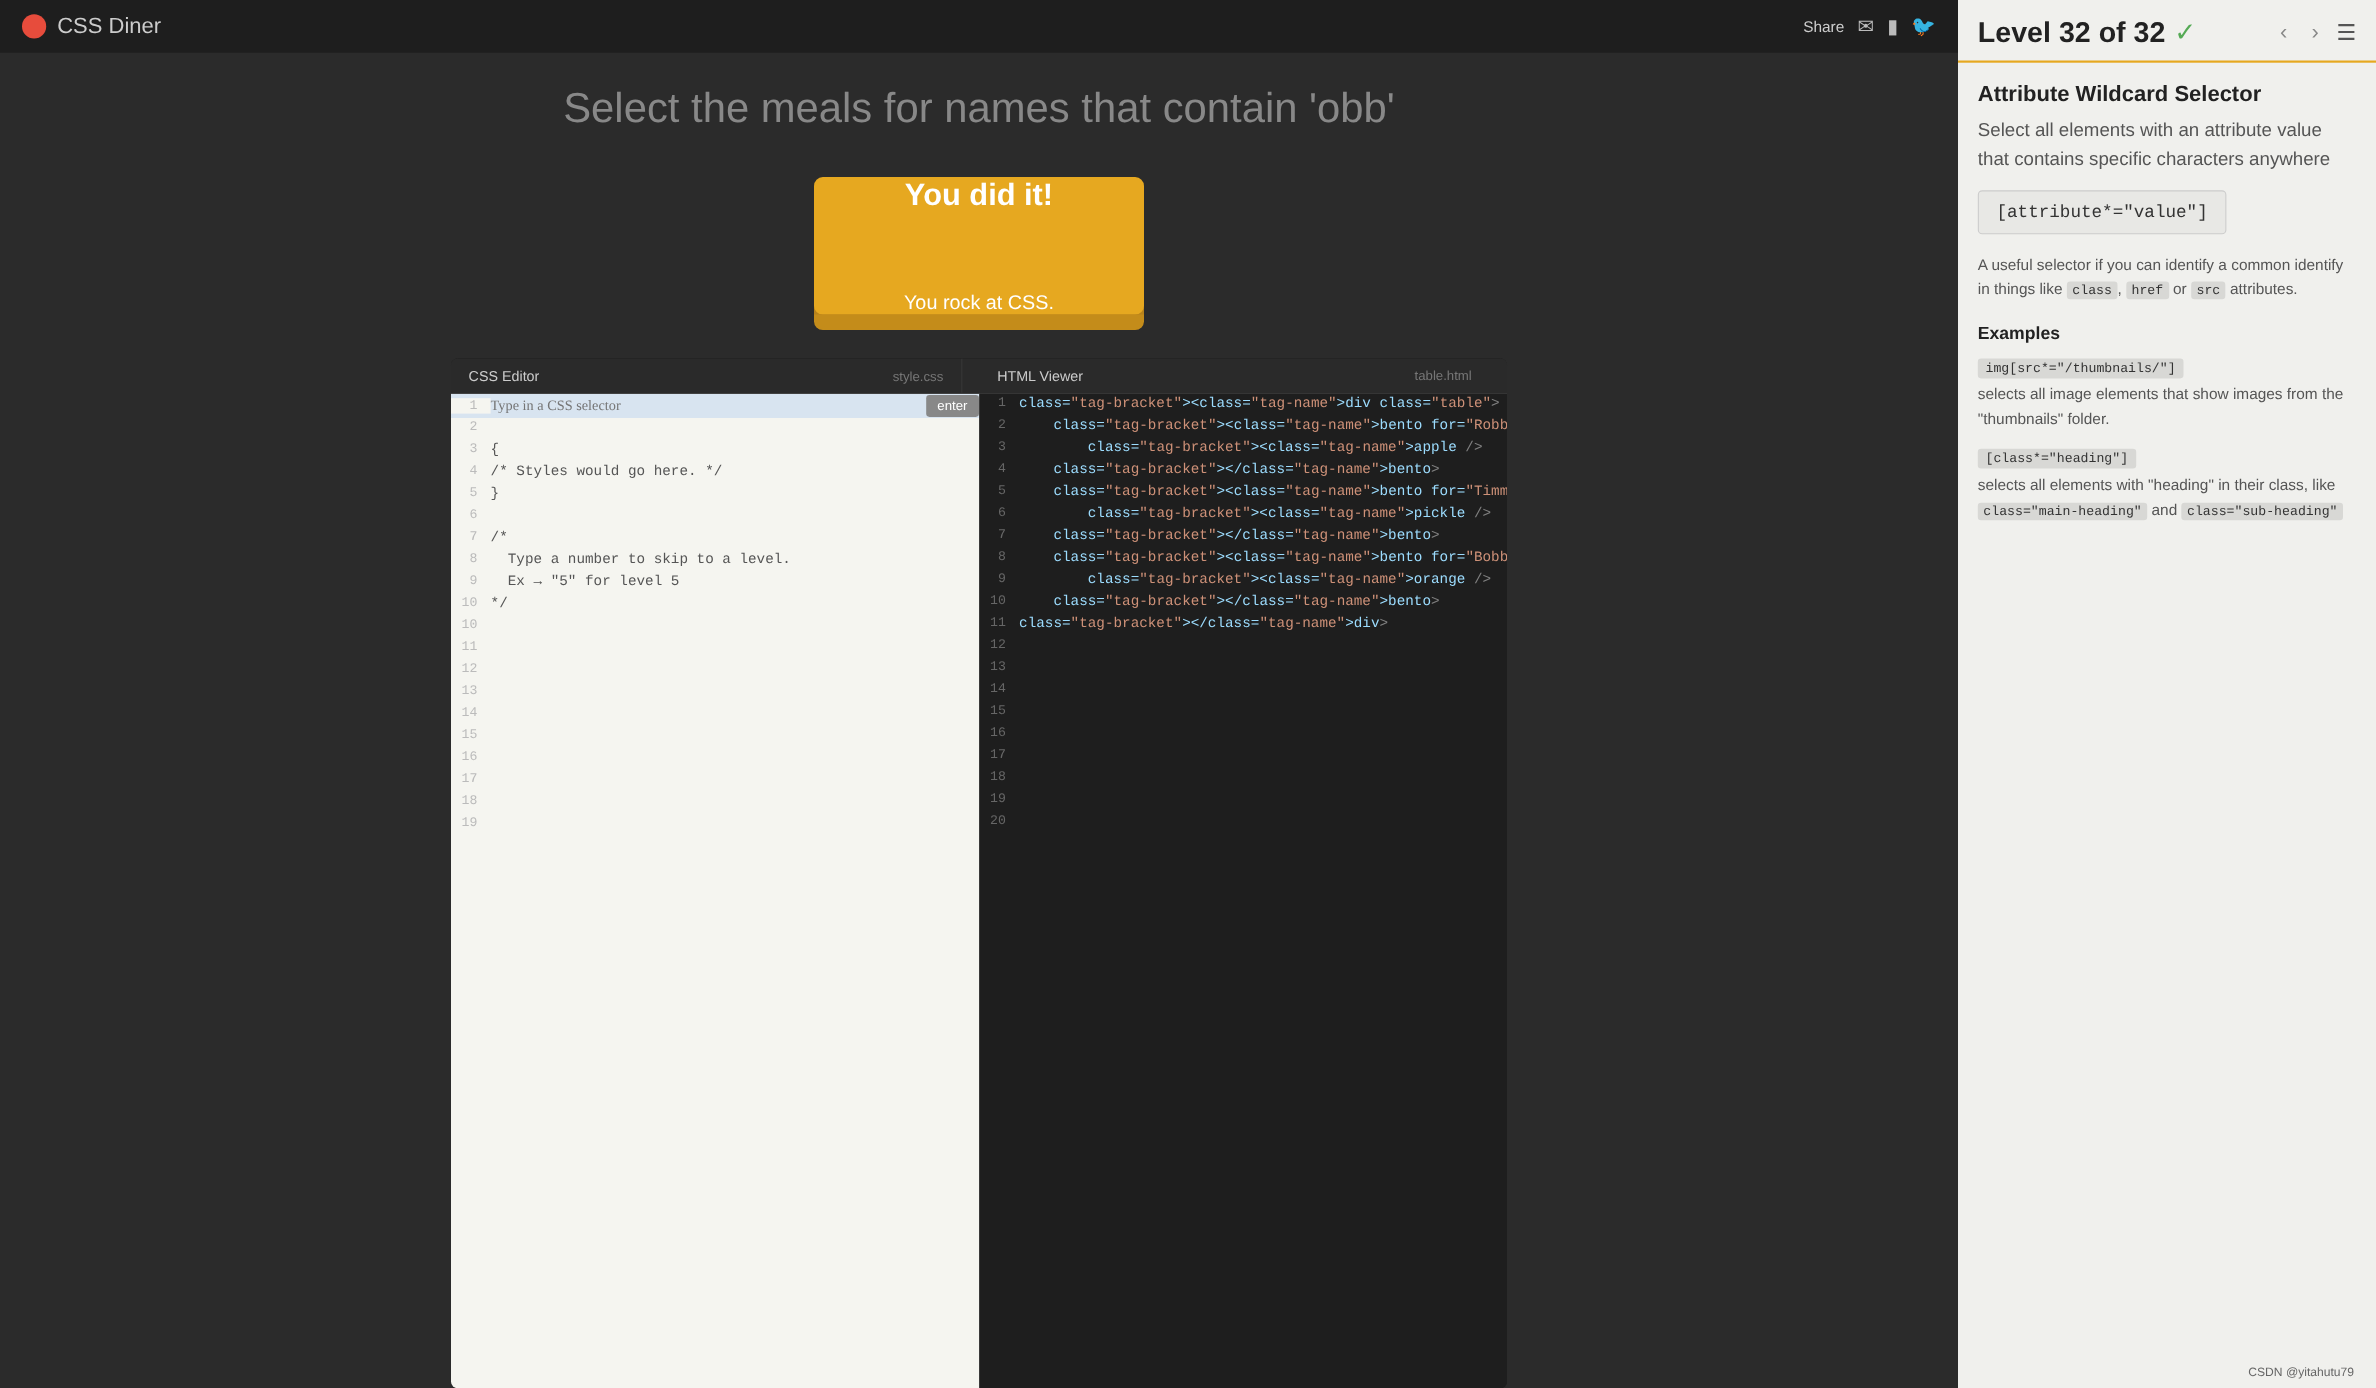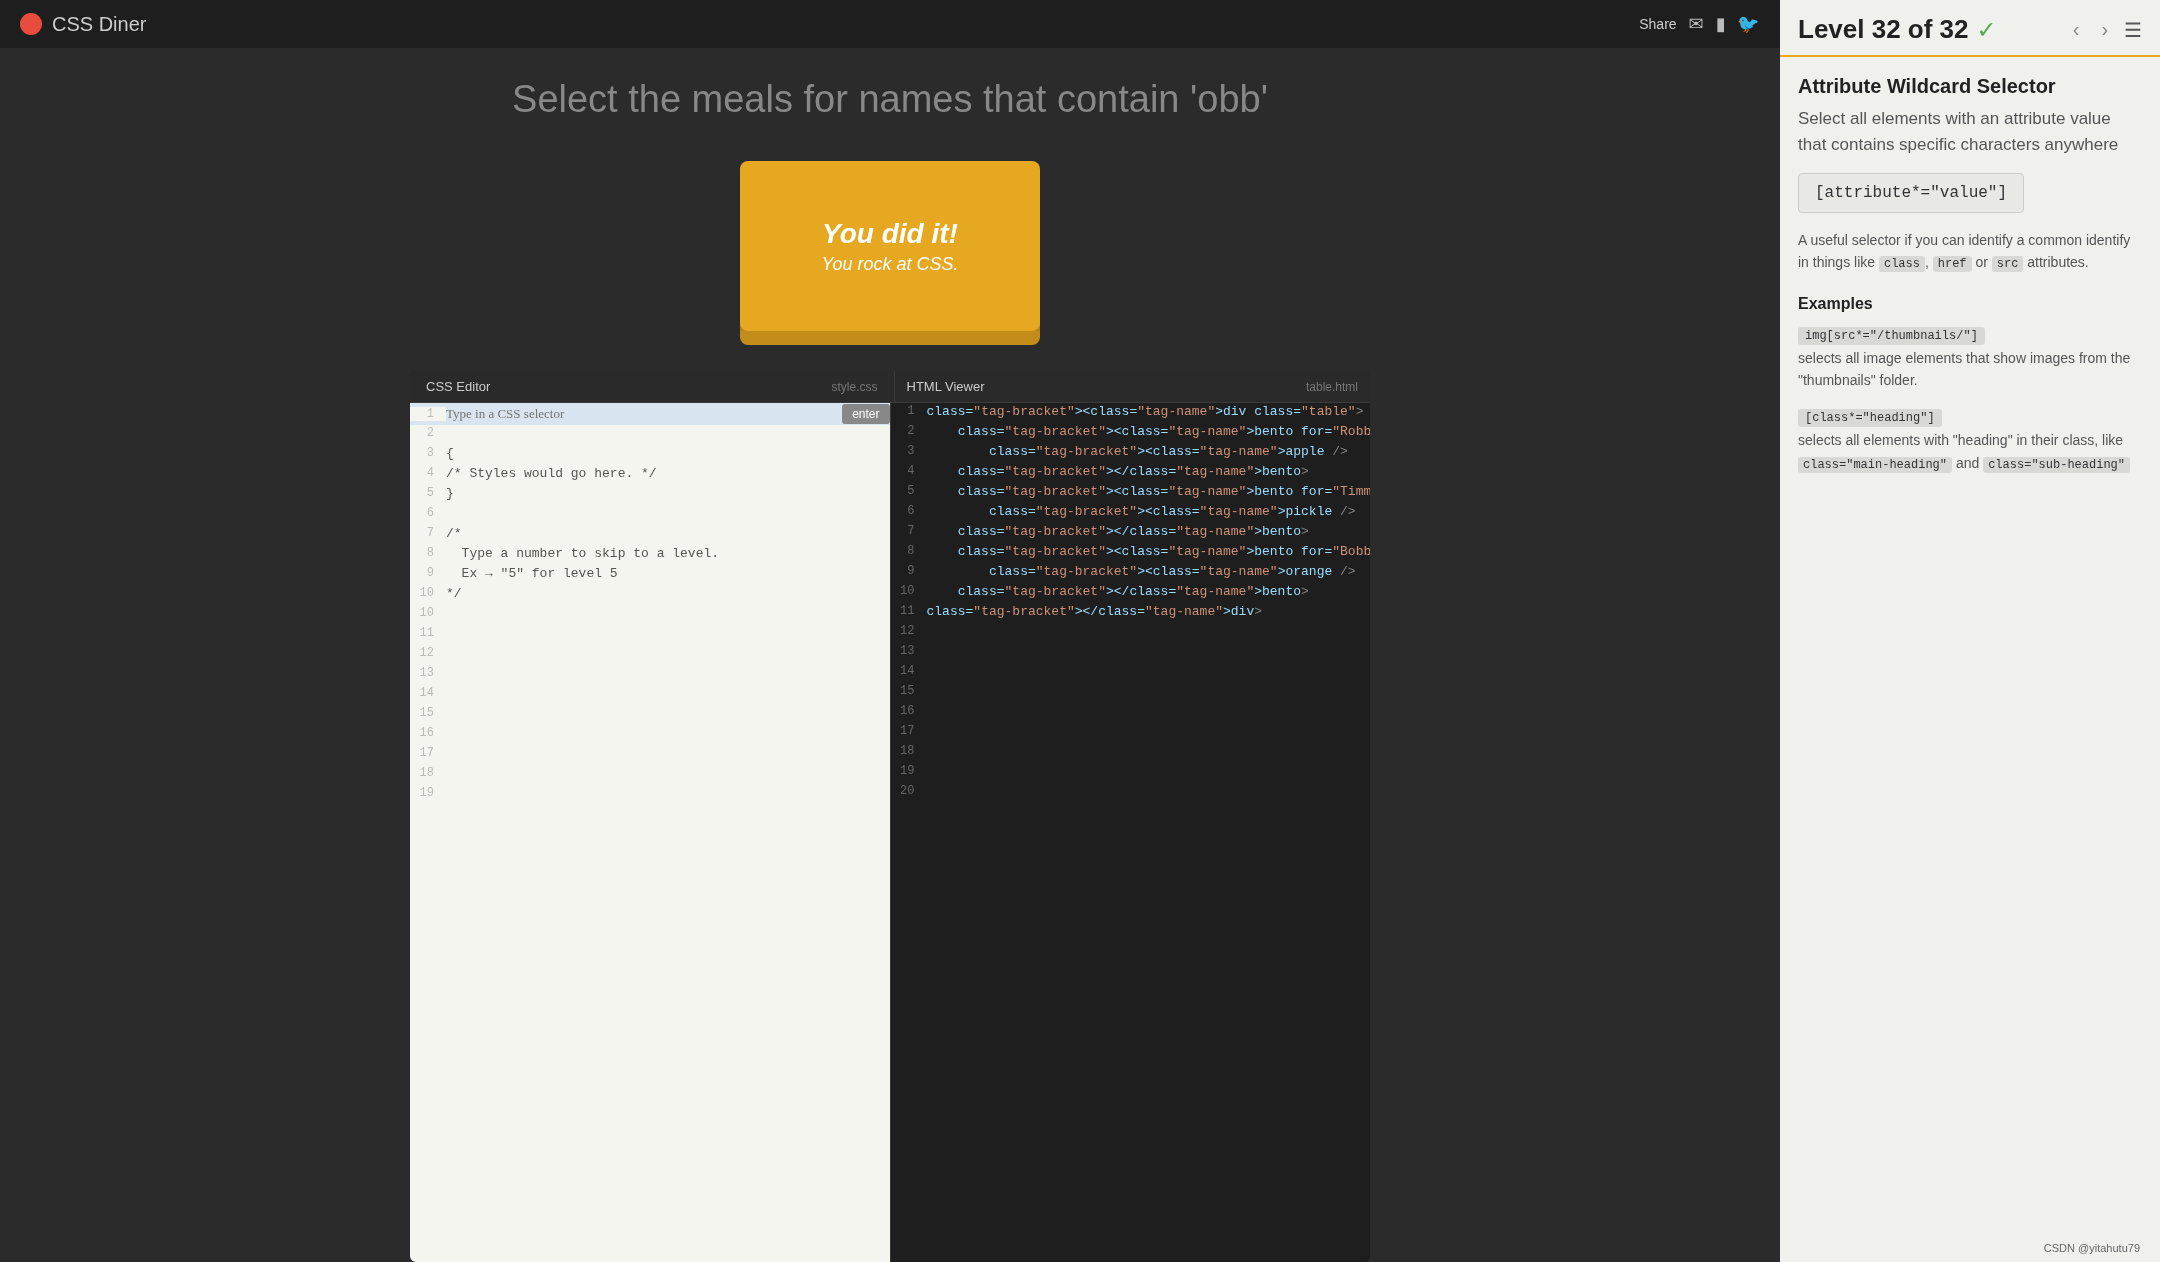--- a/index.html
+++ b/index.html
@@ -86,28 +86,27 @@
       display: flex;
       justify-content: center;
       align-items: center;
       margin-bottom: 30px;
     }
 
     .bento-box {
       background: #e6a820;
       border-radius: 8px;
       width: 300px;
-      height: 170px;
+      height: 125px;
       display: flex;
       flex-direction: column;
       align-items: center;
-      justify-content: center;
+      justify-content: space-between;
       position: relative;
       box-shadow: 0 12px 0 #b8821a;
-      font-style: italic;
     }
     .bento-box::after {
       content: '';
       position: absolute;
       bottom: -14px;
       left: 0;
       right: 0;
       height: 14px;
       background: #c48c1a;
       border-radius: 0 0 8px 8px;
@@ -151,27 +150,26 @@
       font-size: 13px;
       color: #aaa;
       background: #2a2a2a;
       border-right: 1px solid #3a3a3a;
       flex: 1;
       display: flex;
       align-items: center;
       justify-content: space-between;
     }
     .editor-tab-right {
-      padding: 8px 12px;
+      padding: 8px 32px;
       font-size: 13px;
       color: #aaa;
       background: #2a2a2a;
       flex: 1;
       display: flex;
-      align-items: center;
       justify-content: space-between;
     }
 
     .tab-label {
       font-size: 13px;
       color: #ccc;
       font-weight: 500;
     }
     .tab-filename {
       font-size: 12px;

